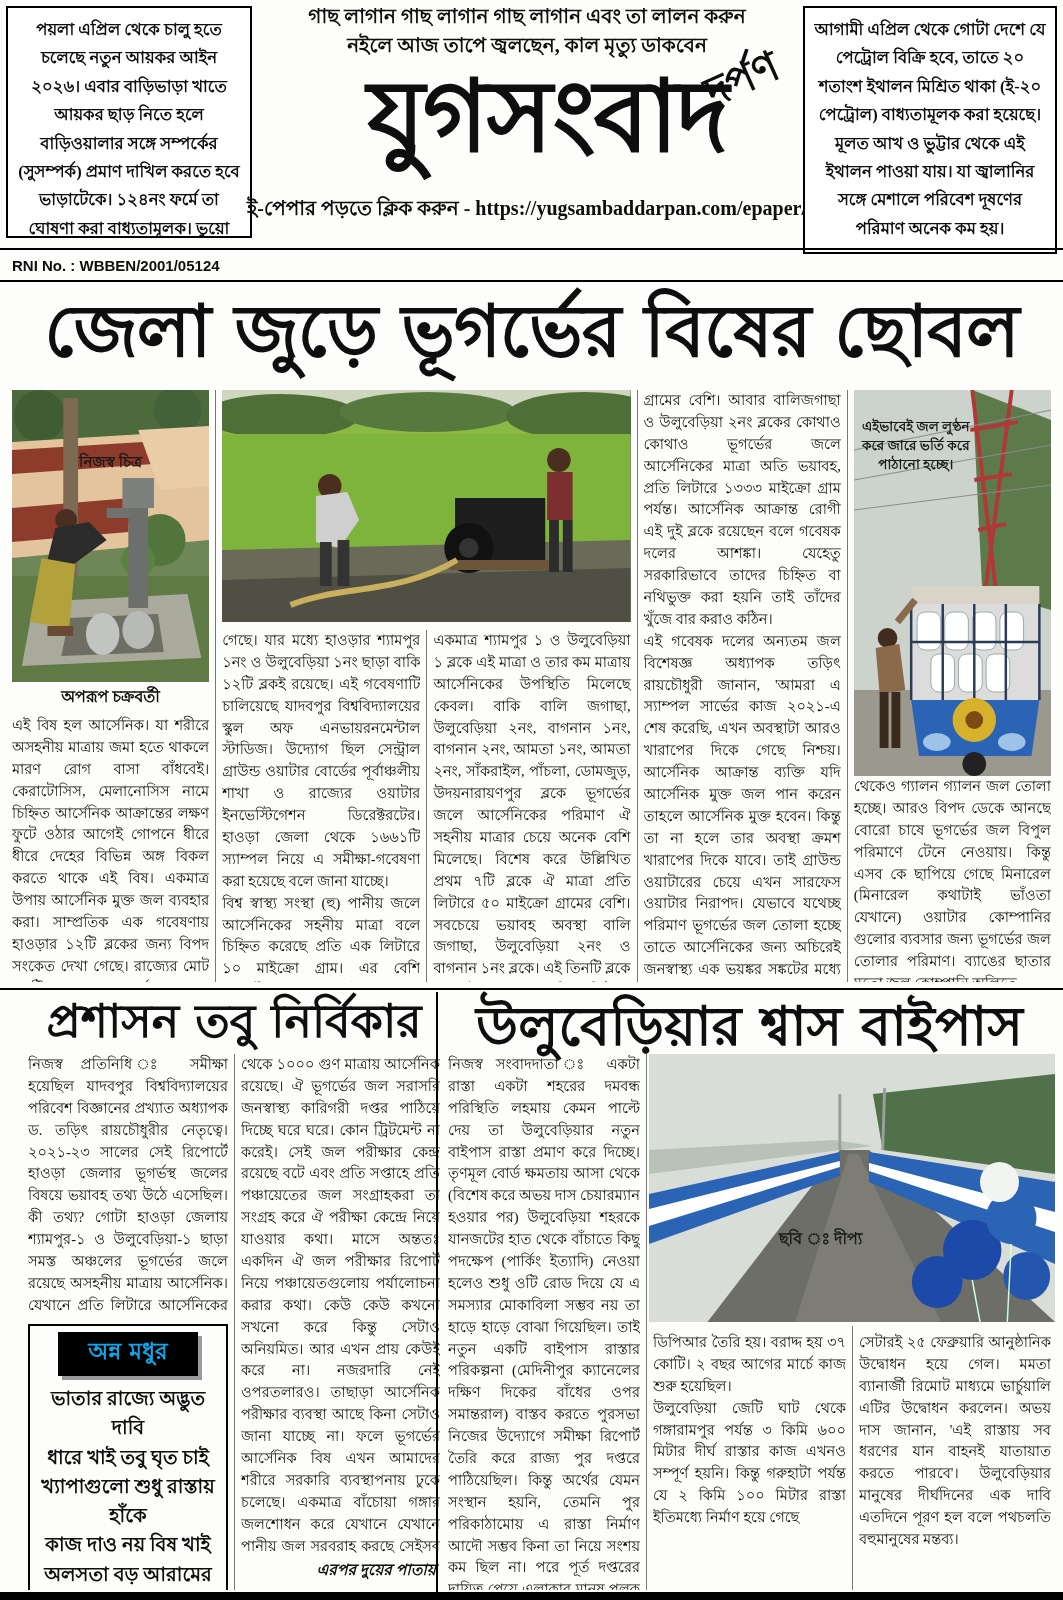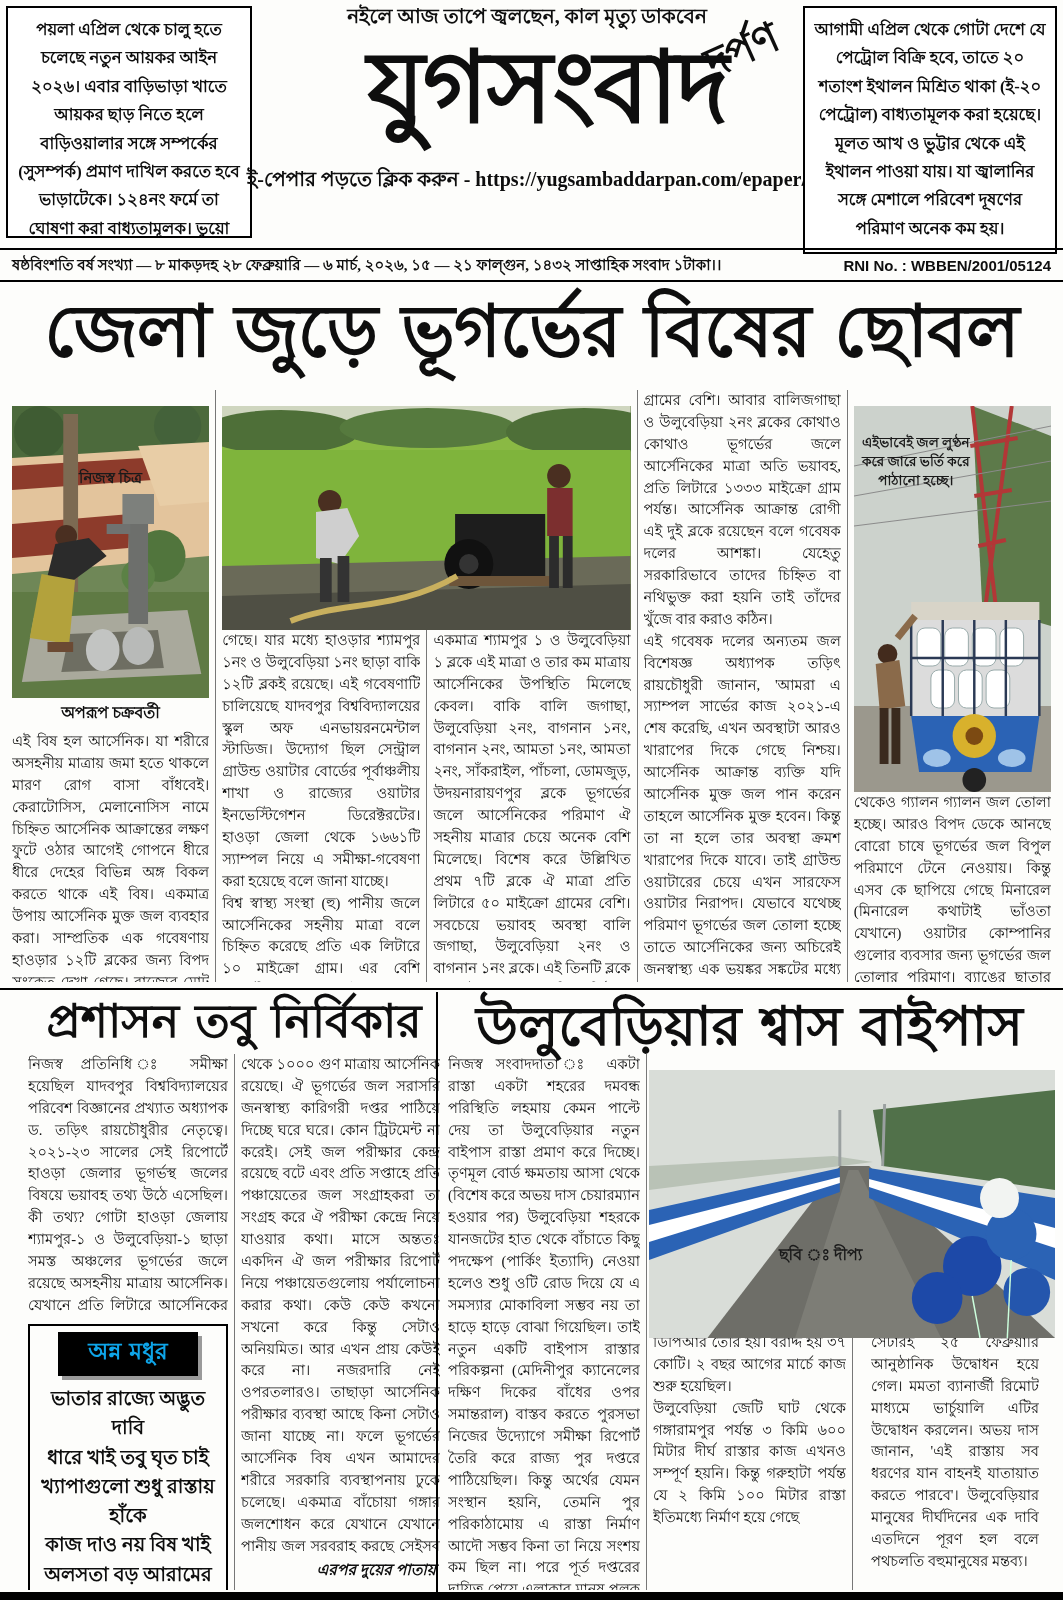--- a/index.html
+++ b/index.html
@@ -51,21 +51,21 @@
     font-size:14.6px;line-height:1.5;text-align:justify;white-space:pre-line;
     overflow:hidden;height:100%;
   }
   .cell{padding:0 6px;overflow:hidden;}
   .lead-col1{grid-column:1;grid-row:1/3;border-right:1px solid #777;}
   .lead-photo2{grid-column:2/4;grid-row:1;}
   .lead-col2{grid-column:2;grid-row:2;}
   .lead-col3{grid-column:3;grid-row:2;border-left:1px solid #777;}
   .lead-col4{grid-column:4;grid-row:1/3;border-left:1px solid #777;}
   .lead-col5{grid-column:5;grid-row:1/3;border-left:1px solid #777;}
-  .photo{position:relative;width:100%;overflow:hidden;background:#737373;margin-top:16px;}
+  .photo{position:relative;width:100%;overflow:hidden;background:#737373;}
   .photo svg{display:block;width:100%;height:100%;}
   .ph1{height:292px;}
   .ph2{height:232px;}
   .ph3{height:386px;}
   .ph4{height:268px;}
   .photo-overlay{
     position:absolute;font-weight:700;color:#1a1a1a;text-align:center;
     line-height:1.4;white-space:pre-line;
   }
   .ov-nijosso{top:62px;left:50%;transform:translateX(-50%);font-size:15px;}
@@ -97,41 +97,41 @@
     font-family:"DejaVu Sans",sans-serif;
   }
   .poem-lines{font-size:19.5px;font-weight:700;line-height:1.5;white-space:pre-line;}
   .bypass-grid{
     display:grid;grid-template-columns:repeat(3,1fr);grid-template-rows:272px 1fr;
     height:536px;overflow:hidden;
   }
   .bypass-col1{grid-column:1;grid-row:1/3;border-right:1px solid #777;padding:0 6px;}
   .bypass-photo{grid-column:2/4;grid-row:1;padding:0 2px;}
   .bypass-col2{grid-column:2;grid-row:2;padding:6px 6px 0;}
-  .bypass-col3{grid-column:3;grid-row:2;border-left:1px solid #777;padding:6px 18px 0;}
+  .bypass-col3{grid-column:3;grid-row:2;border-left:1px solid #777;padding:6px 6px 0;}
   .bottom-bar{position:absolute;left:0;right:0;bottom:0;height:8px;background:#000;}
 </style>
 </head>
 <body>
 
 <div class="side-box box-left">পয়লা এপ্রিল থেকে চালু হতে চলেছে নতুন আয়কর আইন ২০২৬। এবার বাড়িভাড়া খাতে আয়কর ছাড় নিতে হলে বাড়িওয়ালার সঙ্গে সম্পর্কের (সুসম্পর্ক) প্রমাণ দাখিল করতে হবে ভাড়াটেকে। ১২৪নং ফর্মে তা ঘোষণা করা বাধ্যতামূলক। ভুয়ো রসিদের দিন শেষ বলে মনে করা হচ্ছে।</div>
 
 <div class="masthead">
+  <div class="slogan">গাছ লাগান গাছ লাগান গাছ লাগান এবং তা লালন করুন</div>
   <div class="slogan">নইলে আজ তাপে জ্বলছেন, কাল মৃত্যু ডাকবেন</div>
   <div class="title-wrap">
     <span class="paper-title">যুগসংবাদ</span>
     <span class="title-suffix">দর্পণ</span>
   </div>
   <div class="epaper">ই-পেপার পড়তে ক্লিক করুন - https://yugsambaddarpan.com/epaper/</div>
 </div>
 
 <div class="side-box box-right">আগামী এপ্রিল থেকে গোটা দেশে যে পেট্রোল বিক্রি হবে, তাতে ২০ শতাংশ ইথালন মিশ্রিত থাকা (ই-২০ পেট্রোল) বাধ্যতামূলক করা হয়েছে। মূলত আখ ও ভুট্টার থেকে এই ইথালন পাওয়া যায়। যা জ্বালানির সঙ্গে মেশালে পরিবেশ দূষণের পরিমাণ অনেক কম হয়।</div>
 
 <div class="dateline">
-  <span>ষষ্ঠবিংশতি বর্ষ সংখ্যা — ৮ মাকড়দহ ২৮ ফেব্রুয়ারি — ৬ মার্চ, ২০২৬, ১৫ — ২১ ফাল্গুন, ১৪৩২ সাপ্তাহিক সংবাদ ১টাকা।।</span>
   <span class="rni">RNI No. : WBBEN/2001/05124</span>
 </div>
 
 <div class="headline-main">জেলা জুড়ে ভূগর্ভের বিষের ছোবল</div>
 
 <div class="lead-grid">
 
   <div class="cell lead-col1">
     <div class="photo ph1">
       <svg viewBox="0 0 200 292" preserveAspectRatio="none">

